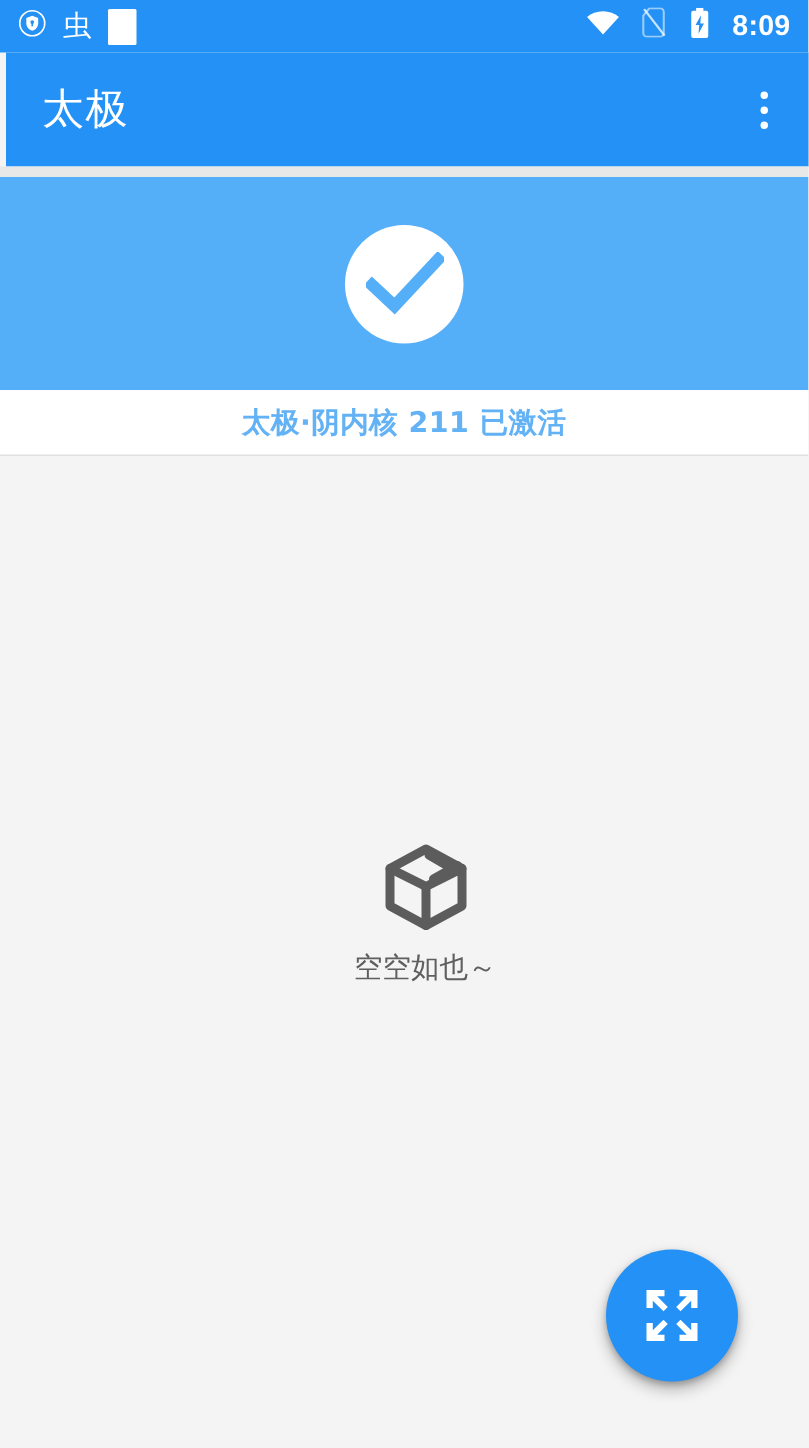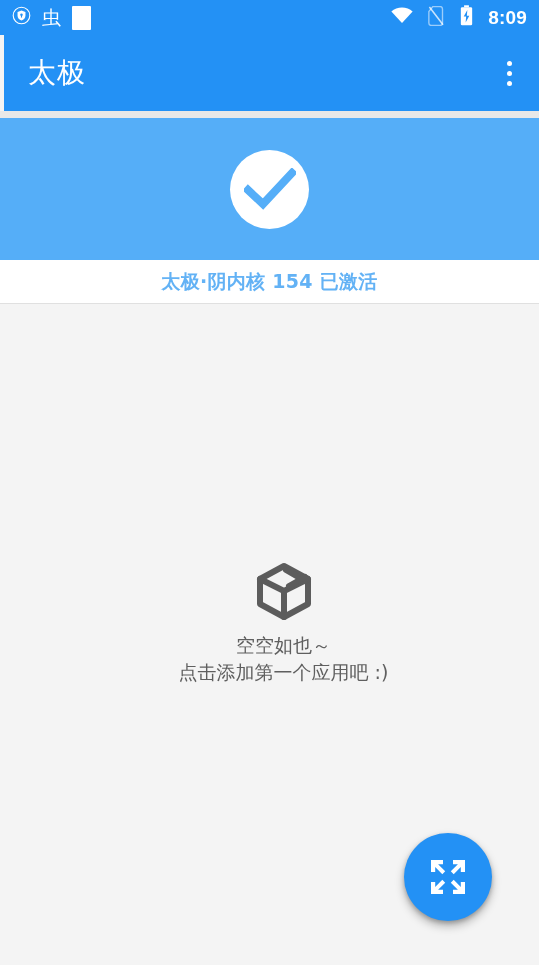--- a/index.html
+++ b/index.html
@@ -190,41 +190,40 @@
 
   <div class="banner">
     <div class="check-circle">
       <svg width="52" height="42" viewBox="0 0 52 42">
         <path d="M4 22 L19 36 L48 5" fill="none" stroke="#55aef8" stroke-width="8" stroke-linecap="square" stroke-linejoin="miter"></path>
       </svg>
     </div>
   </div>
 
   <div class="banner-label">
-    <span class="banner-label-text">太极·阴内核 154 已激活</span>
+    <span class="banner-label-text">太极·阴内核 211 已激活</span>
   </div>
 
   <div class="content">
     <div class="empty-state">
       <div class="empty-icon">
         <svg width="62" height="62" viewBox="0 0 62 62">
           <g fill="none" stroke="#5c5c5c" stroke-width="6" stroke-linejoin="round" stroke-linecap="round">
             <path d="M31 6 L55 19 L55 44 L31 57 L7 44 L7 19 Z"></path>
             <path d="M7 19 L31 31 L55 19"></path>
             <path d="M31 31 L31 57"></path>
           </g>
           <path d="M31 6 L55 19 L31 31 Z" fill="#5c5c5c" opacity="0"></path>
           <g stroke="#5c5c5c" stroke-width="6" stroke-linecap="round">
             <line x1="33" y1="10" x2="52" y2="21"></line>
             <line x1="36" y1="26" x2="52" y2="17"></line>
           </g>
         </svg>
       </div>
       <div class="empty-line">空空如也～</div>
-      <div class="empty-line">点击添加第一个应用吧 :)</div>
     </div>
   </div>
 
   <button class="fab" aria-label="添加应用">
     <span>
       <svg width="40" height="40" viewBox="0 0 40 40">
         <g fill="#ffffff">
 
           <path d="M3 3 H15 V7.2 H10.1 L17.2 14.3 L14.3 17.2 L7.2 10.1 V15 H3 Z"></path>
 

